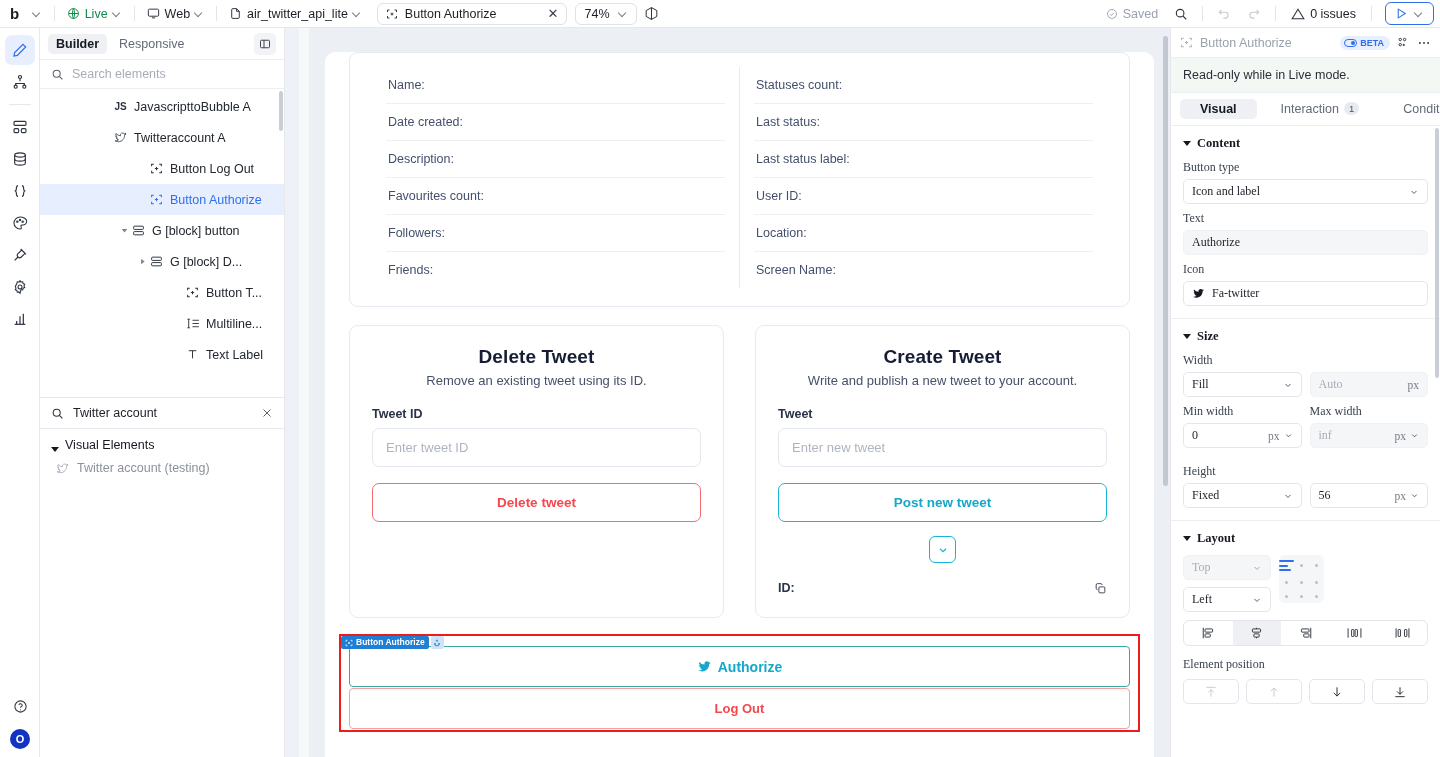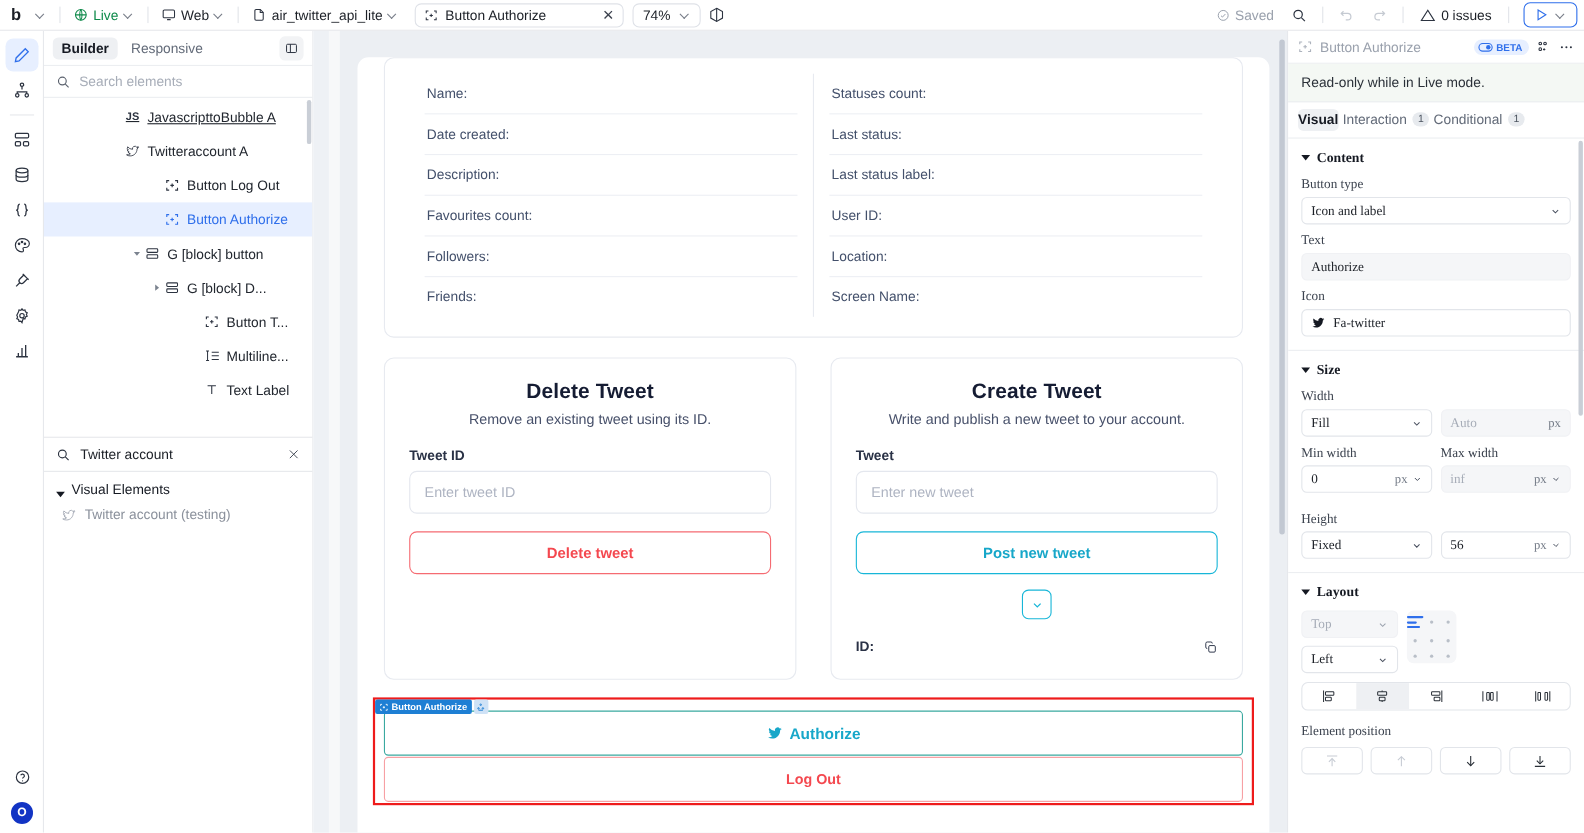--- a/index.html
+++ b/index.html
@@ -131,21 +131,21 @@
 
   
   .rightpanel { width: 270px; min-width: 270px; background: #fff; border-left: 1px solid #e6e8ec; display: flex; flex-direction: column; position: relative; }
   .rp-head { height: 30px; display: flex; align-items: center; gap: 7px; padding: 0 9px; border-bottom: 1px solid #eceef1; }
   .rp-title { font-size: 12.5px; color: #9aa1ad; flex: 1; }
   .beta { background: #e7efff; color: #2f6feb; font-size: 9px; font-weight: 700; border-radius: 9px; padding: 2px 6px 2px 4px; display: flex; align-items: center; gap: 3px; }
   .beta .pill { width: 13px; height: 8px; border: 1.3px solid #2f6feb; border-radius: 5px; position: relative; }
   .beta .pill::after { content: ""; position: absolute; right: 1px; top: 1px; width: 4px; height: 4px; border-radius: 50%; background: #2f6feb; }
   .rp-note { background: #f4f8f4; font-size: 12.5px; color: #2a3038; padding: 10px 12px; border-bottom: 1px solid #eceef1; }
   .rp-tabs { display: flex; align-items: center; gap: 4px; padding: 6px 9px; border-bottom: 1px solid #eceef1; }
-  .rp-tab { font-size: 12.5px; color: #626a78; padding: 3px 0; border-radius: 5px; display: flex; align-items: flex-start; gap: 5px; }
+  .rp-tab { font-size: 12.5px; color: #626a78; padding: 3px 20px; border-radius: 5px; display: flex; align-items: flex-start; gap: 5px; }
   .rp-tab.active { background: #eef0f3; color: #151922; font-weight: 700; }
   .cnt { background: #e7eaee; color: #4b535f; font-size: 9.5px; border-radius: 8px; padding: 1px 5px; font-weight: 400; }
   .rp-body { flex: 1; overflow: hidden; padding: 0 0 4px; position: relative; }
   .sect { padding: 10px 12px 12px; border-bottom: 1px solid #eceef1; font-family: Liberation Serif, serif; }
   .sect-h { font-size: 12.5px; font-weight: 700; color: #151922; display: flex; align-items: center; gap: 6px; margin-bottom: 9px; }
   .caret-d { width: 0; height: 0; border-left: 4px solid transparent; border-right: 4px solid transparent; border-top: 5px solid #151922; }
   .flbl { font-size: 12px; color: #3b424e; margin: 7px 0 4px; }
   .ctl { height: 25px; border: 1px solid #e2e5ea; border-radius: 5px; display: flex; align-items: center; padding: 0 8px; font-size: 12px; color: #1b1f26; background: #fff; }
   .ctl.flat { background: #f5f6f8; border-color: #f0f1f4; }
   .ctl .g { color: #a7adb8; }
@@ -400,21 +400,21 @@
         <span>
           <svg width="13" height="13" viewBox="0 0 24 24" fill="none" stroke="#5a616d" stroke-width="1.9">
               <circle cx="10.5" cy="10.5" r="6.5"></circle>
               <path d="M15.5 15.5L21 21"></path>
             </svg>
         </span>
         <input placeholder="Search elements" style="">
       </div>
 
       <div class="tree" id="tree">
-        <div class="tnode" style="padding-left: 60px; text-decoration: underline;">
+        <div class="tnode" style="padding-left: 60px;">
             <span class="tcaret"></span>
             <span class="ticon">
               <span style="font-size:10px;font-weight:700;color:#2c3340">JS</span>
             </span>
             <span>JavascripttoBubble A</span>
           </div>
           <div class="tnode" style="padding-left: 60px;">
             <span class="tcaret"></span>
             <span class="ticon">
               <svg width="13" height="13" viewBox="0 0 24 24" fill="none" stroke="#2c3340" stroke-width="1.4">

